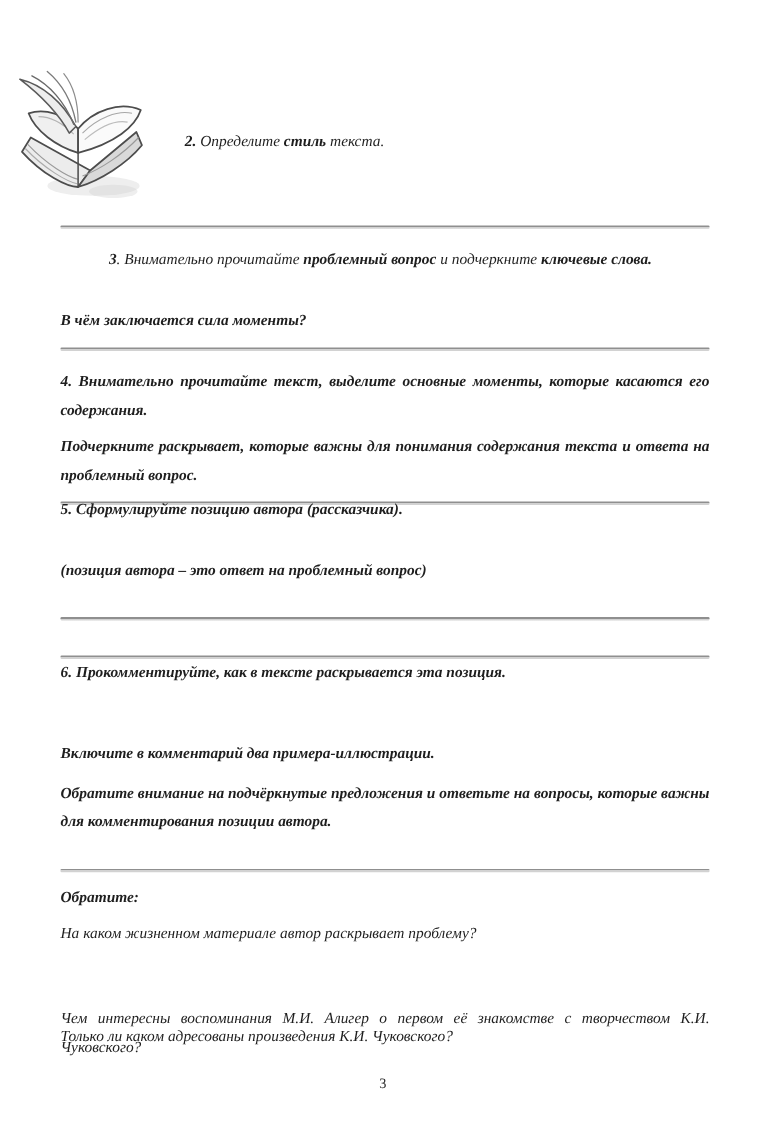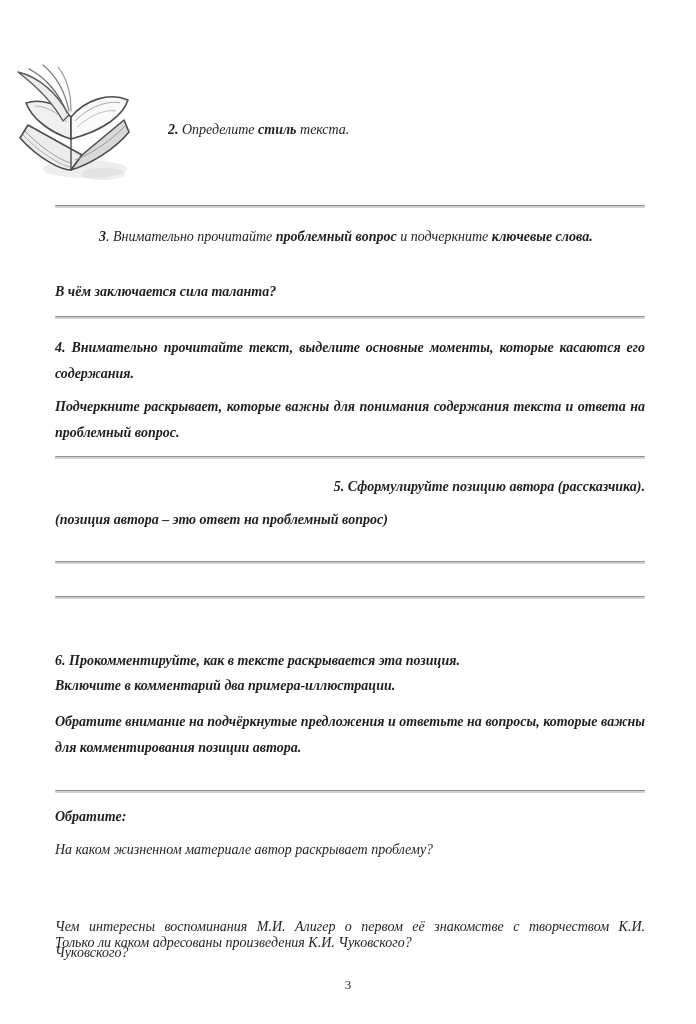--- a/index.html
+++ b/index.html
@@ -69,36 +69,36 @@
 
     <path d="M66 77 L66 108" stroke="#4d4d4d" stroke-width="1.4"></path>
   </svg>
 </div>
 
 <p class="abs para single" style="left:168px; top:117px; width:420px;"><span class="b">2. </span><span>Определите </span><span class="b">стиль</span><span> текста.</span></p>
 
 <div class="rule" style="top:205px;"></div>
 
 <p class="abs para content" style="top:224px;margin-left:44px;"><span class="b">3</span><span>. Внимательно прочитайте </span><span class="b">проблемный вопрос</span><span> и подчеркните </span><span class="b">ключевые слова.</span></p>
-<p class="abs para single b content" style="top:279px;">В чём заключается сила таланта?</p>
+<p class="abs para single b content" style="top:279px;">В чём заключается сила моменты?</p>
 
 <div class="rule" style="top:316px;"></div>
 
 <p class="abs para b content" style="top:335px;">4. Внимательно прочитайте текст, выделите основные моменты, которые касаются его содержания.</p>
 <p class="abs para b content" style="top:394px;">Подчеркните раскрывает, которые важны для понимания содержания текста и ответа на проблемный вопрос.</p>
 
 <div class="rule" style="top:456px;"></div>
 
-<p class="abs para single b content" style="top:474px;text-align:right;">5. Сформулируйте позицию автора (рассказчика).</p>
+<p class="abs para single b content" style="top:451px;">5. Сформулируйте позицию автора (рассказчика).</p>
 <p class="abs para single b content" style="top:507px;">(позиция автора – это ответ на проблемный вопрос)</p>
 
 <div class="rule" style="top:561px;"></div>
 <div class="rule" style="top:596px;"></div>
 
-<p class="abs para b content" style="top:648px;">6. Прокомментируйте, как в тексте раскрывается эта позиция.</p>
+<p class="abs para b content" style="top:599px;">6. Прокомментируйте, как в тексте раскрывается эта позиция.</p>
 <p class="abs para single b content" style="top:673px;">Включите в комментарий два примера-иллюстрации.</p>
 <p class="abs para b content" style="top:709px;">Обратите внимание на подчёркнутые предложения и ответьте на вопросы, которые важны для комментирования позиции автора.</p>
 
 <div class="rule" style="top:790px;"></div>
 
 <p class="abs para single b content" style="top:804px;">Обратите:</p>
 <p class="abs para single content" style="top:837px;">На каком жизненном материале автор раскрывает проблему?</p>
 <p class="abs para content" style="top:914px;">Чем интересны воспоминания М.И. Алигер о первом её знакомстве с творчеством К.И. Чуковского?</p>
 <p class="abs para single content" style="top:930px;">Только ли каком адресованы произведения К.И. Чуковского?</p>
 

